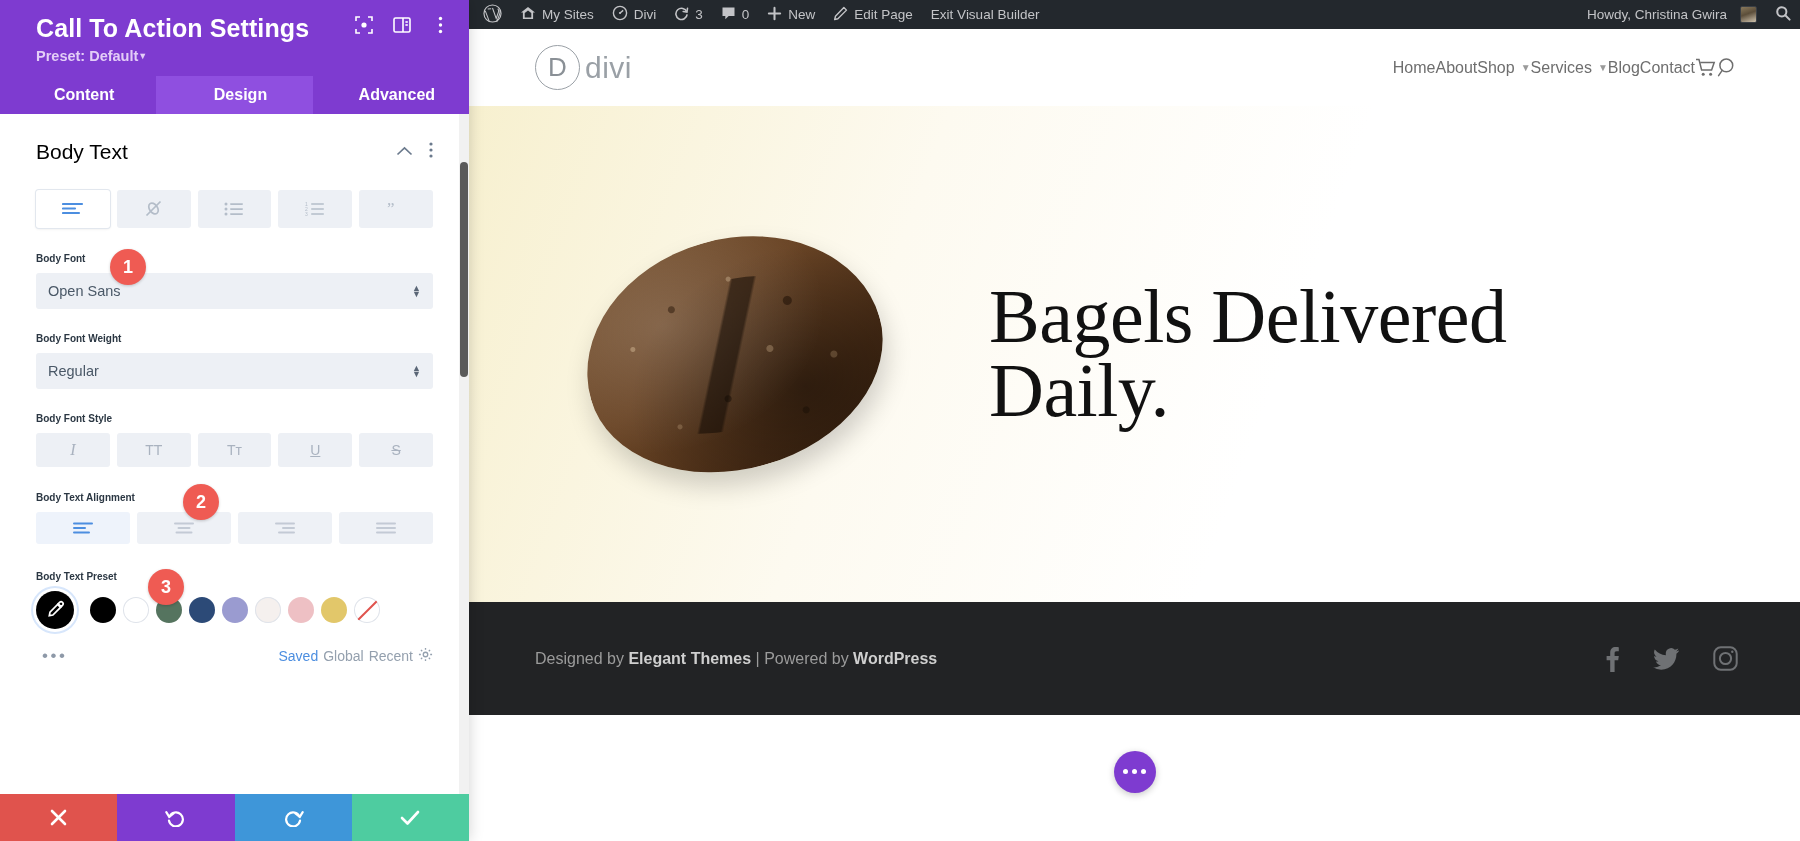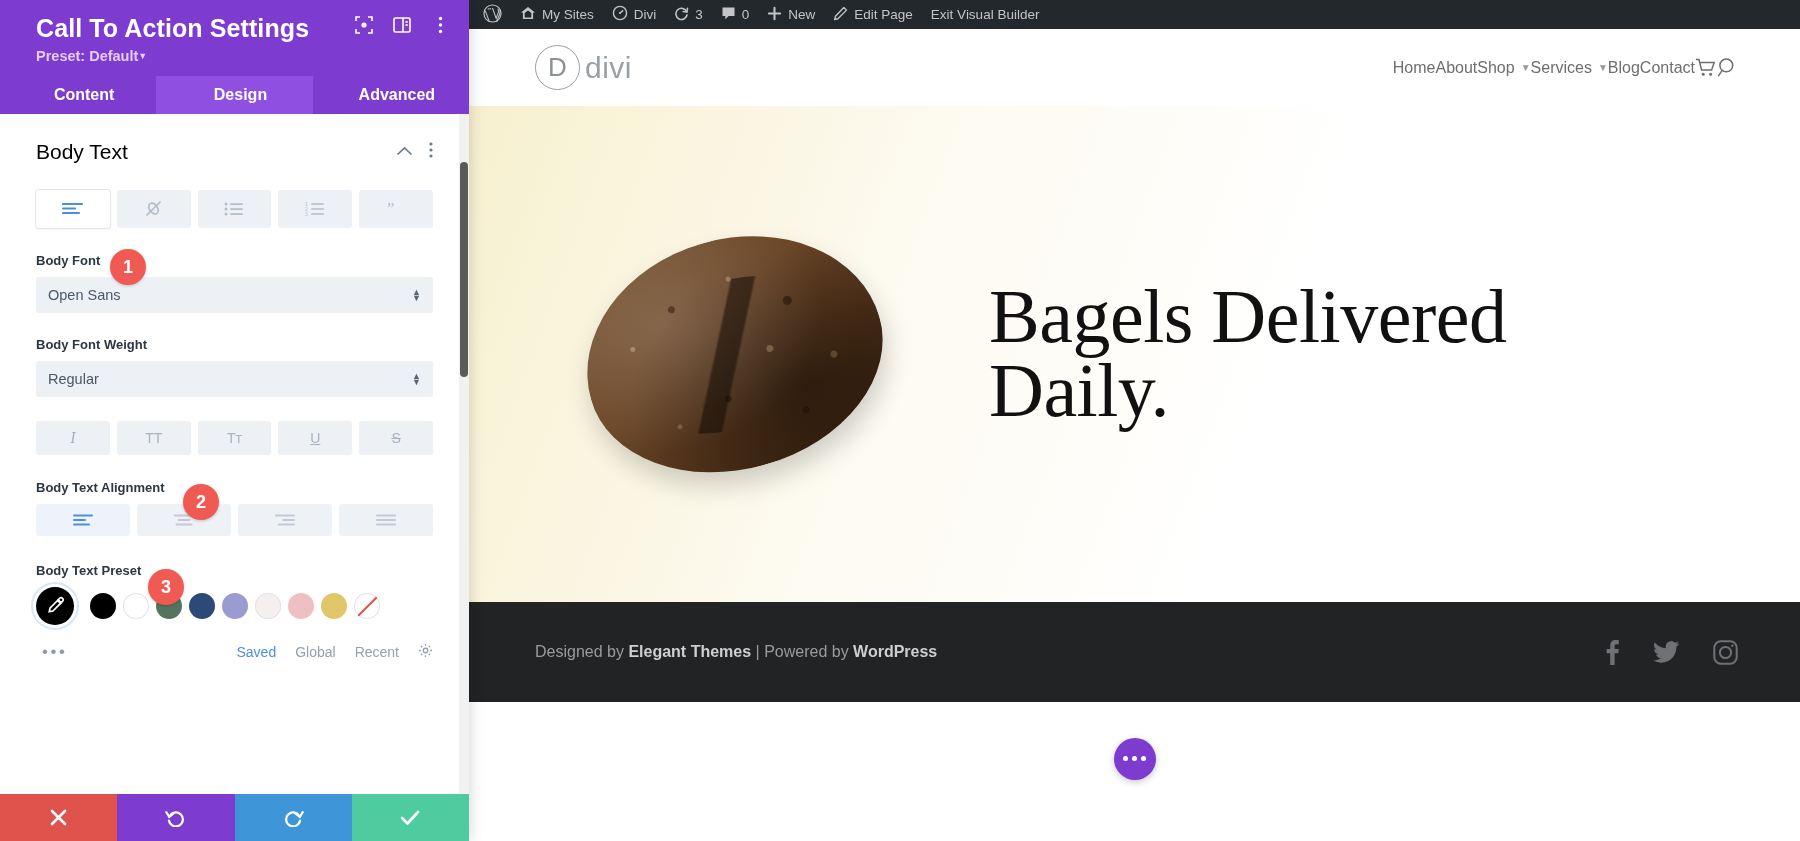--- a/index.html
+++ b/index.html
@@ -78,21 +78,21 @@
 
   .btn-group { display: flex; gap: 7px; margin-bottom: 25px; }
   .bg-btn {
     flex: 1; height: 38px; background: #edf0f5; border-radius: 3px;
     display: flex; align-items: center; justify-content: center; cursor: pointer;
     color: #b4bdc9;
   }
   .bg-btn.active { background: #fff; box-shadow: 0 0 0 1px #e2e7ee, 0 1px 3px rgba(0,0,0,.10); color: #4c8ee0; }
 
   .field-label {
-    font-size: 13px; font-weight: bold; color: #2b3743;
+    font-size: 10px; font-weight: bold; color: #2b3743;
     margin-bottom: 9px; display: flex; align-items: center; position: relative;
   }
   .select-box {
     height: 36px; background: #edf0f5; border-radius: 3px;
     display: flex; align-items: center; padding: 0 12px;
     font-size: 14.5px; color: #4a5867; position: relative; cursor: pointer;
     margin-bottom: 24px;
   }
   .select-box .arrows {
     position: absolute; right: 12px; display: flex; flex-direction: column;
@@ -134,21 +134,21 @@
   .swatch.none::after {
     content: ''; position: absolute; left: -3px; top: 12px;
     width: 34px; height: 2px; background: #e0534d; transform: rotate(-45deg);
   }
 
   .swatch-footer {
     display: flex; align-items: center; margin-top: 17px;
     font-size: 14px;
   }
   .dots-more { color: #8e99a8; letter-spacing: 2.5px; font-size: 17px; cursor: pointer; margin-left: 6px; }
-  .sf-links { margin-left: auto; display: flex; align-items: center; gap: 19px; }
+  .sf-links { margin-left: auto; display: flex; align-items: center; gap: 5px; }
   .sf-link { color: #94a0ae; cursor: pointer; }
   .sf-link.active { color: #4c8ee0; }
   .sf-gear { color: #94a0ae; cursor: pointer; }
 
   .panel-footer { display: flex; height: 47px; flex: none; }
   .pf-btn {
     flex: 1; display: flex; align-items: center; justify-content: center;
     color: #fff; cursor: pointer;
   }
   .pf-cancel { background: #e0534d; }
@@ -250,21 +250,21 @@
     font-family: "Liberation Serif", serif;
     font-size: 76px; line-height: .97; color: #111; font-weight: normal;
     letter-spacing: -.5px;
   }
   .hero-body {
     margin-top: 22px; font-size: 17px; line-height: 1.62; color: #2e2e2e;
     max-width: 680px;
   }
 
   .site-footer {
-    height: 100px; background: #222325;
+    height: 113px; background: #222325;
     display: flex; align-items: center; padding: 0 62px 0 66px;
     color: #9b9b9b; font-size: 16px;
   }
   .site-footer b { color: #cfcfcf; }
   .footer-social { margin-left: auto; display: flex; align-items: center; gap: 34px; color: #6f7174; }
   .footer-social .fs { cursor: pointer; display: flex; align-items: center; }
 
   .site-bottom {
     height: 113px; background: #fff;
     display: flex; align-items: center; justify-content: center;
@@ -390,20 +390,23 @@
         </div>
 
         <div class="field-label">
           <span>Body Font Weight</span>
         </div>
         <div class="select-box">
           <span>Regular</span>
           <span class="arrows">▲<br>▼</span>
         </div>
 
+        <div class="field-label">
+          <span>Body Font Style</span>
+        </div>
         <div class="style-row">
           <div class="style-btn i">I</div>
           <div class="style-btn">TT</div>
           <div class="style-btn">Tᴛ</div>
           <div class="style-btn u">U</div>
           <div class="style-btn s">S</div>
         </div>
 
         <div class="field-label">
           <span>Body Text Alignment</span>
@@ -568,20 +571,34 @@
       <span>
         <svg width="15" height="15" viewBox="0 0 16 16" fill="none" stroke="#c3c4c7" stroke-width="1.5" stroke-linejoin="round">
           <path d="M11.6 1.6l2.8 2.8L5.2 13.6 1.8 14.4l.8-3.4 9-9.4z"></path>
         </svg>
       </span>
       <span>Edit Page</span>
     </div>
     <div class="ab-item">
       <span>Exit Visual Builder</span>
     </div>
+    <div class="ab-right">
+      <div class="ab-item">
+        <span>Howdy, Christina Gwira</span>
+        <span class="avatar"></span>
+      </div>
+      <div class="ab-item">
+        <span>
+          <svg width="16" height="16" viewBox="0 0 16 16" fill="none" stroke="#c3c4c7" stroke-width="2">
+            <circle cx="6.8" cy="6.8" r="4.6"></circle>
+              <line x1="10.3" y1="10.3" x2="14.6" y2="14.6" stroke-linecap="round"></line>
+          </svg>
+        </span>
+      </div>
+    </div>
   </div>
 
   <div class="site">
 
     <header class="site-header">
       <div class="logo">
         <span class="logo-circle">D</span>
         <span class="logo-text">divi</span>
       </div>
       <nav class="site-nav">

